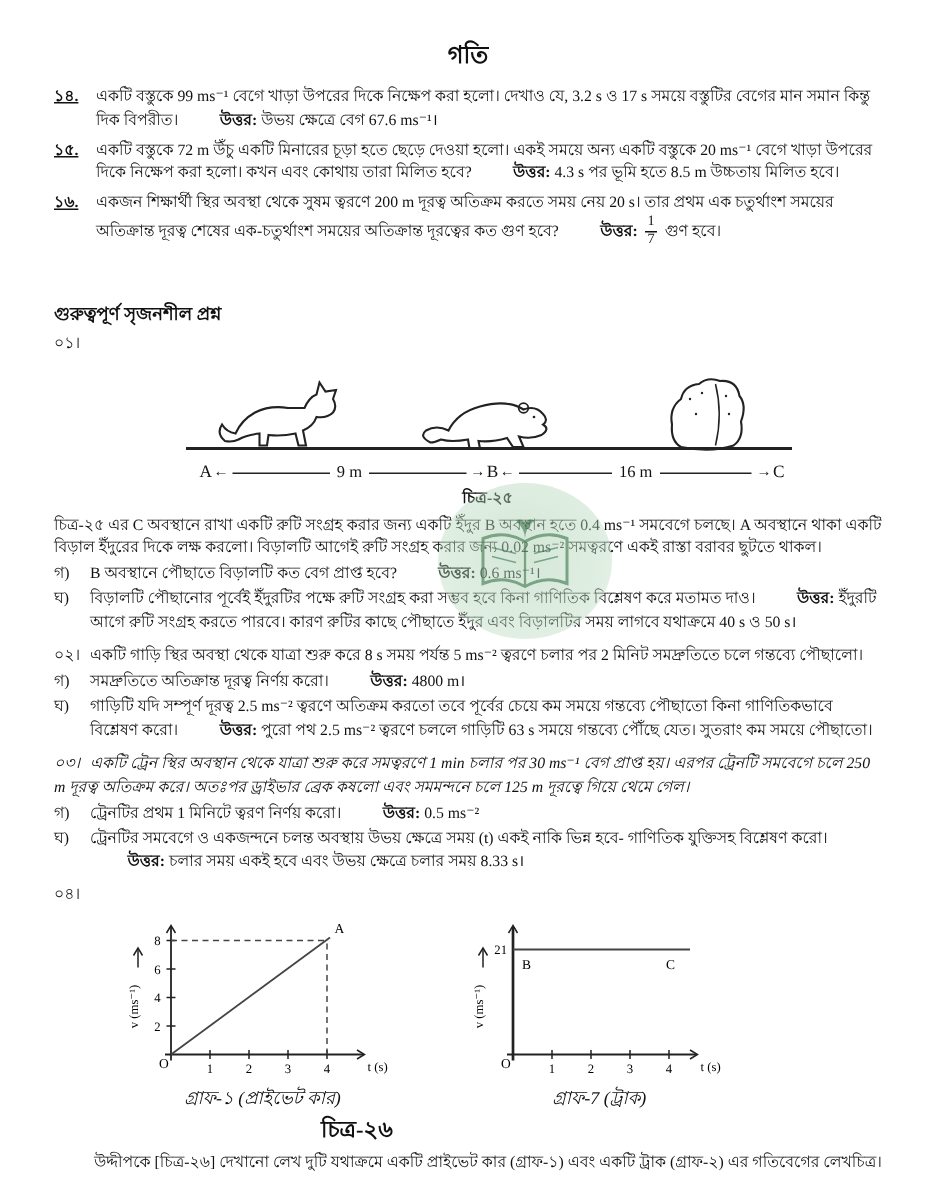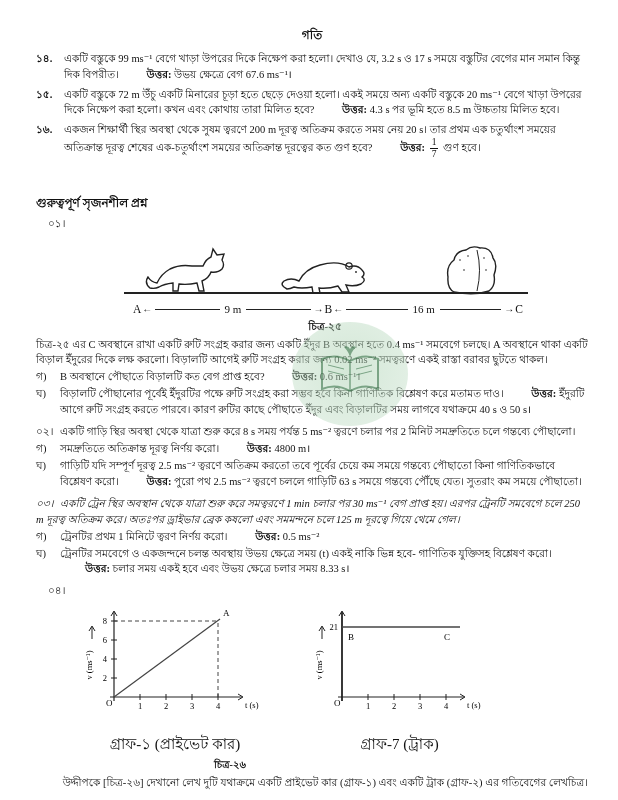--- a/index.html
+++ b/index.html
@@ -2,53 +2,53 @@
 <html><head>
 <meta charset="utf-8">
 <style>
   html,body{margin:0;padding:0;background:#e8e8e8;}
   .page{
     position:relative;width:618px;height:800px;margin:0 auto;background:#ffffff;
     font-family:"Liberation Serif","DejaVu Serif",serif;
     color:#111;font-size:10.5px;line-height:1.5;overflow:hidden;
     box-sizing:border-box;padding:26px 30px 0 36px;
   }
-  .title{text-align:center;font-weight:bold;font-size:12px;margin:0 0 7px 0;}
+  .title{text-align:center;font-weight:bold;font-size:16px;margin:0 0 7px 0;}
   
   .ex-item{display:flex;gap:6px;margin-bottom:4px;}
-  .ex-num{font-weight:bold;min-width:22px;}
+  .ex-num{font-weight:bold;min-width:22px;text-decoration:underline;}
   .ex-body{flex:1;}
   b.ans{font-weight:bold;padding-left:25px;}
   .frac{display:inline-flex;flex-direction:column;align-items:center;vertical-align:middle;line-height:1;margin:0 2px;font-size:9.5px;}
   .frac .num{border-bottom:1px solid #111;padding:0 2px 1px;}
   .frac .den{padding-top:1px;}
   
   .section-heading{font-weight:bold;font-size:12px;margin:34px 0 2px 0;}
-  .qnum-line{font-weight:normal;margin:4px 0 2px 12px;}
+  .qnum-line{font-weight:normal;margin:4px 0 2px 0;}
   .intro{margin:1px 0;}
   .intro .qnum-inline{margin-right:4px;}
   .part{display:flex;gap:7px;margin:1px 0;}
   .part-label{min-width:17px;}
   .part-body{flex:1;}
   .part-ansline{display:block;}
   
   .fig25{width:430px;margin:6px 0 0 74px;}
   .fig25 svg{display:block;}
   .measure-row{display:flex;align-items:center;width:392px;margin:1px 0 0 22px;font-size:11px;}
   .measure-row .pt{font-family:"Liberation Serif",serif;font-size:11.5px;padding:0 1px;}
   .measure-row .seg{flex:1;display:flex;align-items:center;gap:3px;}
   .measure-row .seg .line{flex:1;border-top:1px solid #222;height:0;}
   .measure-row .seg .arr{font-size:10px;line-height:1;}
   .measure-row .dist{font-family:"Liberation Serif",serif;font-size:11px;padding:0 2px;}
   .fig-caption{font-weight:bold;text-align:center;font-size:10.5px;margin:1px 0 2px 0;}
   
   .graphs-row{display:flex;gap:42px;margin:6px 0 0 44px;}
   .graph-box{display:flex;flex-direction:column;align-items:center;}
-  .graph-label{font-size:15px;margin-top:16px;}
-  .fig26-caption{font-weight:bold;font-size:10px;width:fit-content;margin:2px 0 2px 178px;}
+  .graph-label{font-size:12px;margin-top:0px;font-style:italic;}
+  .fig26-caption{font-weight:bold;font-size:15px;width:fit-content;margin:2px 0 2px 178px;}
   .closing{margin-top:3px;text-align:right;}
   .page-number{text-align:right;margin-top:16px;font-size:11px;}
   
   .watermark{
     position:absolute;left:292px;top:322px;width:116px;height:104px;border-radius:50%;
     background:radial-gradient(circle at 50% 45%, rgba(176,212,182,0.55), rgba(186,218,192,0.35));
     z-index:3;pointer-events:none;display:flex;align-items:center;justify-content:center;
   }
   .watermark svg{opacity:0.55;}
   svg text{font-family:"Liberation Serif","DejaVu Serif",serif;}

